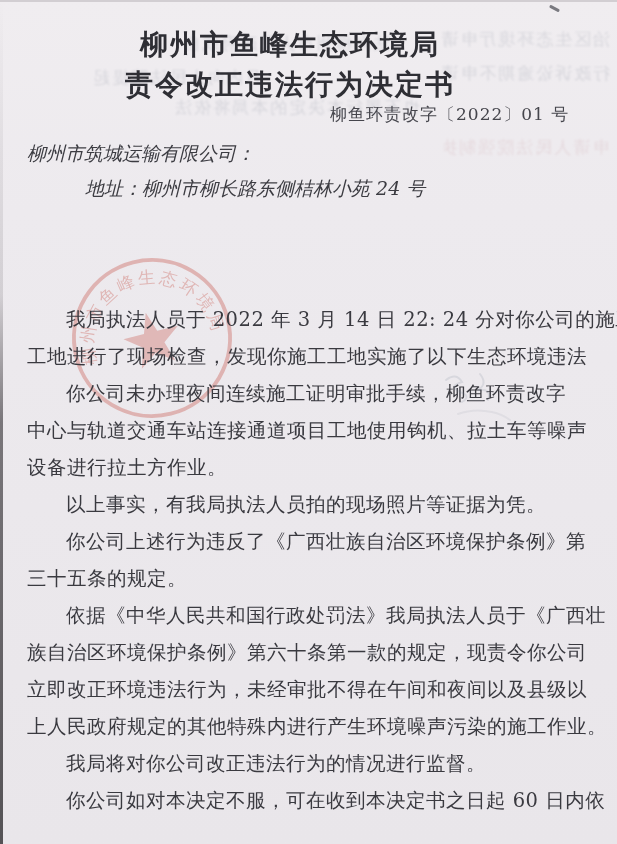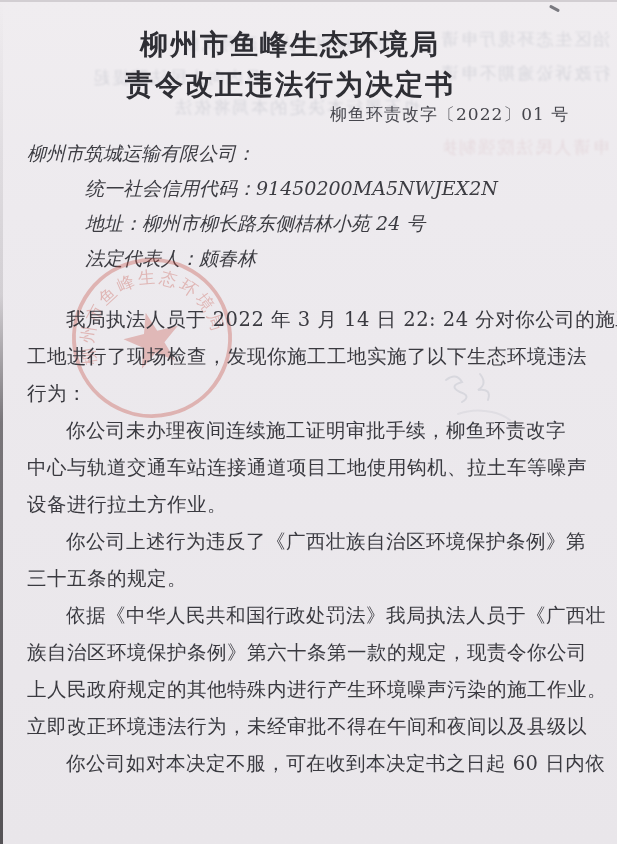--- a/index.html
+++ b/index.html
@@ -78,49 +78,48 @@
   <div class="bleed" style="left:438px; top:62px; width:172px;">行政诉讼逾期不申请</div>
   <div class="bleed" style="left:120px; top:96px; width:300px;">也不履行本决定的本局将依法</div>
   <div class="bleed red" style="left:444px; top:136px; width:165px;">申请人民法院强制执行</div>
 
   <div class="title title1">柳州市鱼峰生态环境局</div>
   <div class="title title2">责令改正违法行为决定书</div>
   <div class="docnum">柳鱼环责改字〔2022〕01 号</div>
 
   <div class="info">
     <div class="line">柳州市筑城运输有限公司：</div>
-    <div class="line sub">统一社会信用代码：91450200MA5NWJEX2N</div>
     <div class="line sub">地址：柳州市柳长路东侧桔林小苑 24 号</div>
-    <div class="line sub">法定代表人：颇春林</div>
   </div>
 
   <svg class="seal" viewBox="0 0 168 168">
     <defs>
       <path id="sealArc" d="M 27,108 A 60,60 0 1 1 141,108" fill="none"></path>
     </defs>
     <circle cx="84" cy="84" r="78" fill="none" stroke="rgba(196,74,64,0.55)" stroke-width="4"></circle>
     <text font-size="17" fill="rgba(196,74,64,0.52)" letter-spacing="3" font-family="'DejaVu Serif','Liberation Serif',serif">
       <textPath href="#sealArc" startOffset="50%" text-anchor="middle">柳州市鱼峰生态环境局</textPath>
     </text>
     <path fill="rgba(196,74,64,0.5)" d="M84 58 L90.8 78.2 L112 78.4 L95 91.2 L101.3 111.5 L84 99.1 L66.7 111.5 L73 91.2 L56 78.4 L77.2 78.2 Z"></path>
   </svg>
 
   <div class="bodytext">
     <div class="bline indent">我局执法人员于 2022 年 3 月 14 日 22: 24 分对你公司的施工</div>
     <div class="bline">工地进行了现场检查，发现你施工工地实施了以下生态环境违法</div>
-    <div class="bline">行为：</div>
     <div class="bline indent">你公司未办理夜间连续施工证明审批手续，柳鱼环责改字</div>
     <div class="bline">中心与轨道交通车站连接通道项目工地使用钩机、拉土车等噪声</div>
     <div class="bline">设备进行拉土方作业。</div>
+    <div class="bline indent">以上事实，有我局执法人员拍的现场照片等证据为凭。</div>
     <div class="bline indent">你公司上述行为违反了《广西壮族自治区环境保护条例》第</div>
     <div class="bline">三十五条的规定。</div>
     <div class="bline indent">依据《中华人民共和国行政处罚法》我局执法人员于《广西壮</div>
     <div class="bline">族自治区环境保护条例》第六十条第一款的规定，现责令你公司</div>
+    <div class="bline">立即改正环境违法行为，未经审批不得在午间和夜间以及县级以</div>
     <div class="bline">上人民政府规定的其他特殊内进行产生环境噪声污染的施工作业。</div>
-    <div class="bline">立即改正环境违法行为，未经审批不得在午间和夜间以及县级以</div>
+    <div class="bline indent">我局将对你公司改正违法行为的情况进行监督。</div>
     <div class="bline indent">你公司如对本决定不服，可在收到本决定书之日起 60 日内依</div>
   </div>
 
   <svg class="handwriting" width="100" height="70" viewBox="0 0 100 70">
     <path d="M18 14 q10 -8 16 2 q-14 4 -2 10 q12 4 2 10 M52 8 q8 10 -2 16 q14 -2 10 10" fill="none" stroke="rgba(112,122,142,0.35)" stroke-width="2" stroke-linecap="round"></path>
     <path d="M30 48 q16 -6 34 -2 q10 2 18 8" fill="none" stroke="rgba(112,122,142,0.22)" stroke-width="2" stroke-linecap="round"></path>
   </svg>
 
   <div class="edge-top"></div>
   <div class="edge-left"></div>

